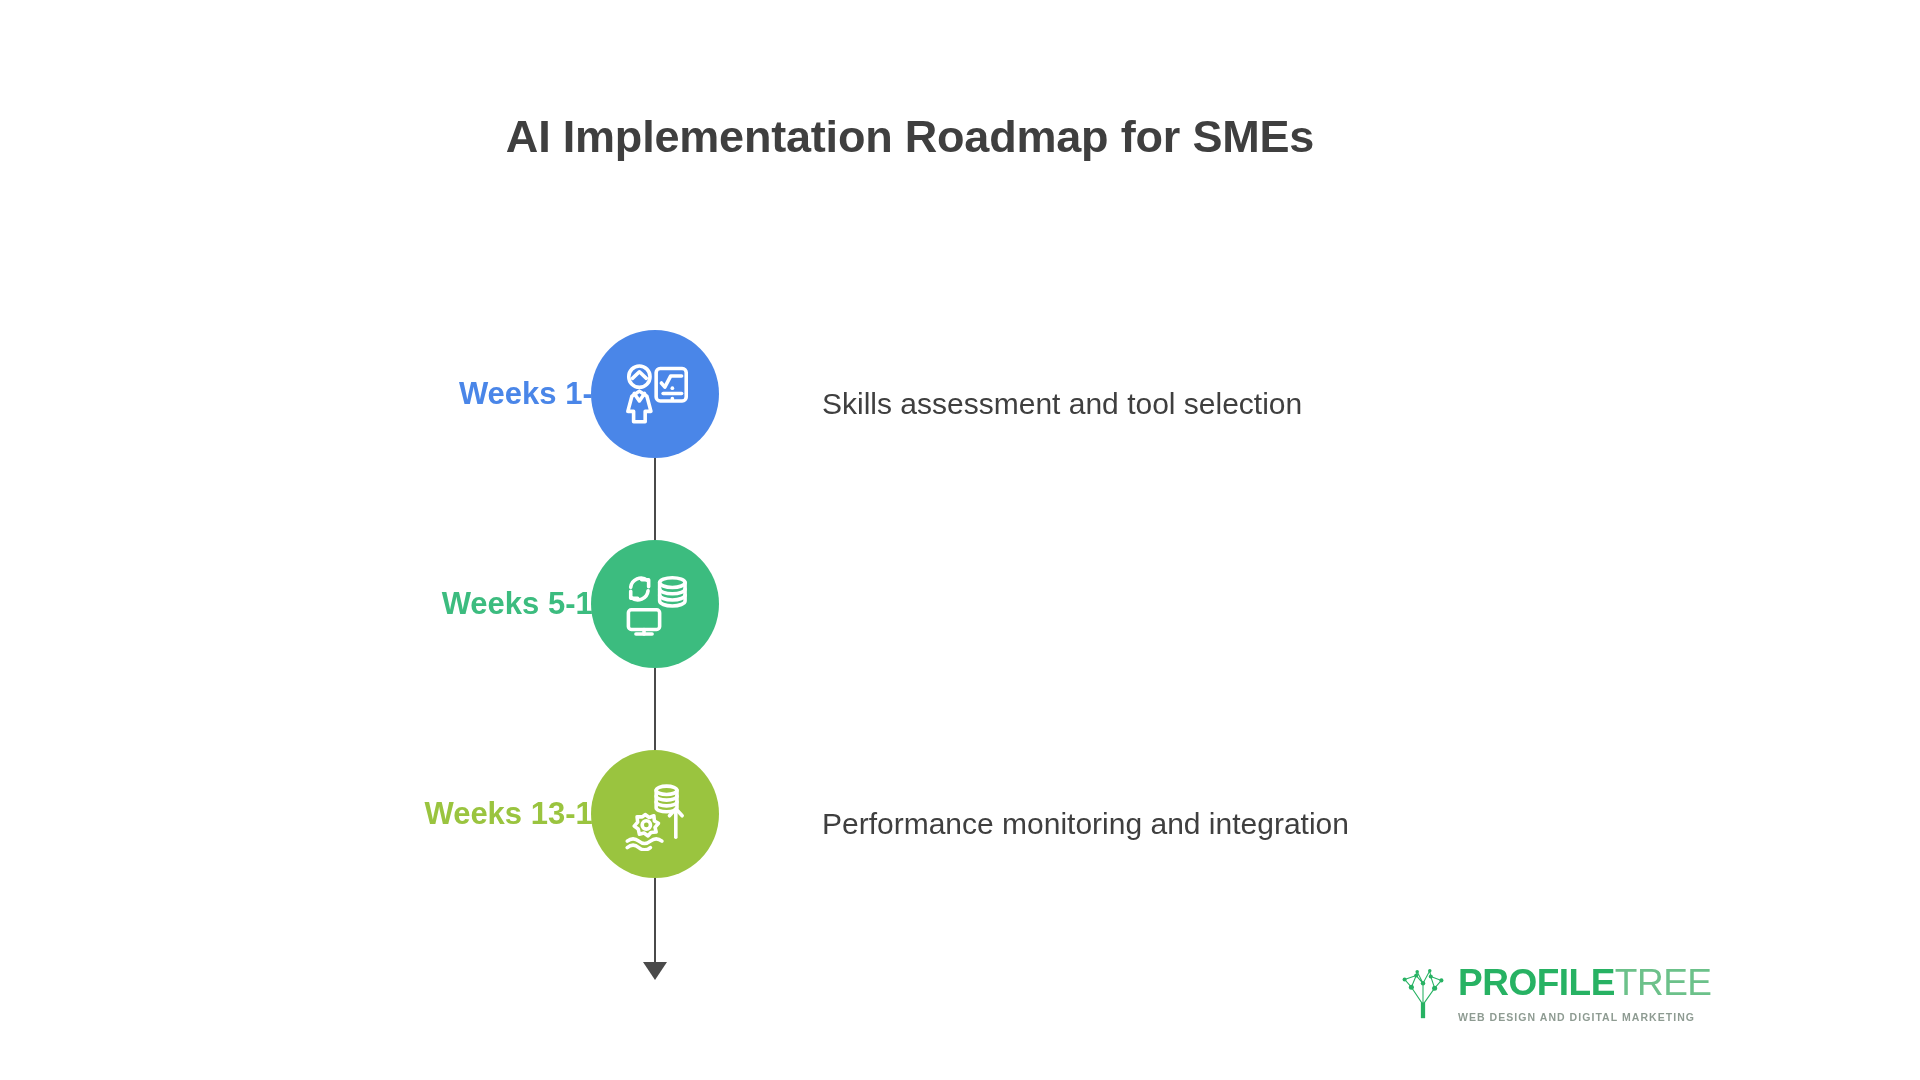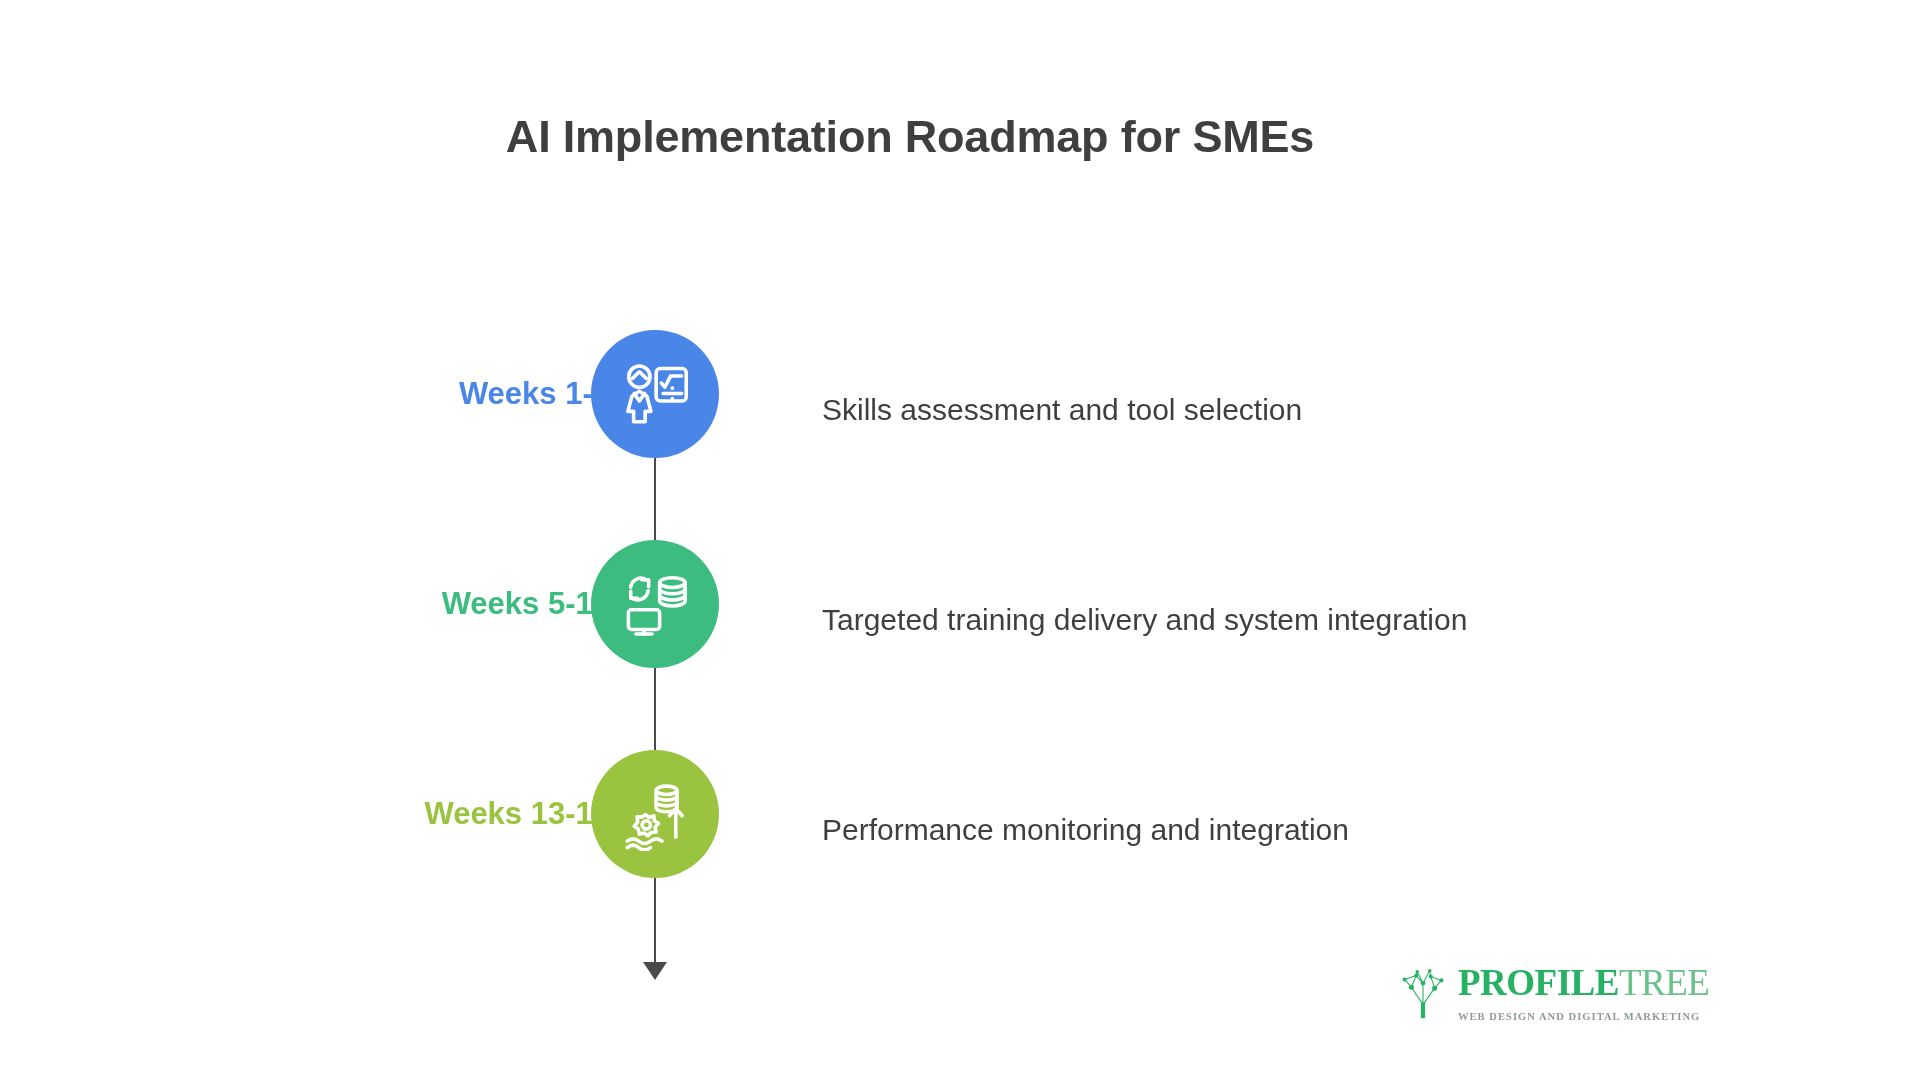--- a/index.html
+++ b/index.html
@@ -70,21 +70,21 @@
     justify-content: center;
   }
   .step-badge svg {
     width: 74px;
     height: 74px;
     display: block;
   }
   .step-desc {
     position: absolute;
     left: 822px;
-    top: 16px;
+    top: 10px;
     width: 790px;
     height: 128px;
     display: flex;
     align-items: center;
     font-size: 30px;
     color: #3f3f3f;
     line-height: 1.42;
   }
 
   
@@ -108,21 +108,20 @@
     border-top: 18px solid #4a4a4a;
   }
 
   
   .logo {
     position: absolute;
     left: 1392px;
     top: 962px;
     display: flex;
     align-items: center;
-    font-family: Liberation Serif, serif;
   }
   .logo-mark {
     width: 62px;
     height: 62px;
     flex: none;
   }
   .logo-text {
     margin-left: 4px;
     display: flex;
     flex-direction: column;
@@ -200,21 +199,20 @@
             <path d="M36 13.5 L36 29.5 A11 4.2 0 0 0 58 29.5 L58 13.5"></path>
             <path d="M36 19 A11 4.2 0 0 0 58 19"></path>
             <path d="M36 24.3 A11 4.2 0 0 0 58 24.3"></path>
 
             <rect x="9" y="37" width="27" height="17" rx="2.6"></rect>
             <path d="M22.5 54 L22.5 58"></path>
             <path d="M15.5 58 L29.5 58"></path>
           </svg>
         </span>
       </div>
-      <div class="step-desc">Targeted training delivery and system integration</div>
     </div>
 
     <div class="step">
       <div class="step-week" style="color: rgb(154, 196, 63);">Weeks 13-16</div>
       <div class="step-badge" style="background: rgb(154, 196, 63);">
         <span>
           <svg viewBox="0 0 64 64" fill="none" stroke="#ffffff" stroke-width="3.1" stroke-linecap="round" stroke-linejoin="round">
 
             <ellipse cx="42" cy="11.5" rx="9" ry="3.6"></ellipse>
             <path d="M33 11.5 L33 26.5 A9 3.6 0 0 0 51 26.5 L51 11.5"></path>

